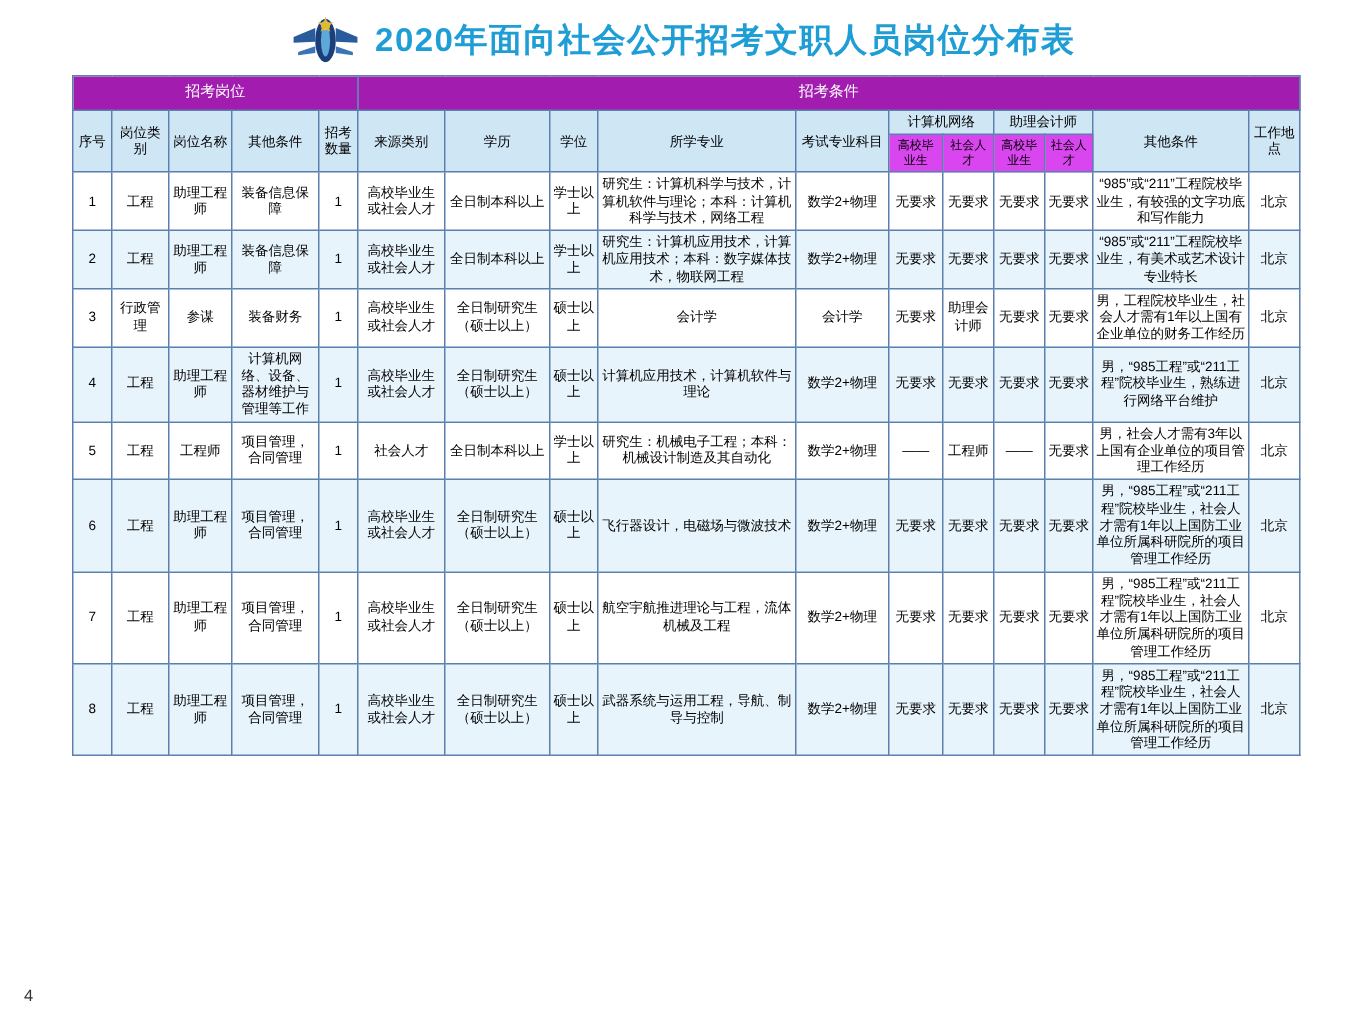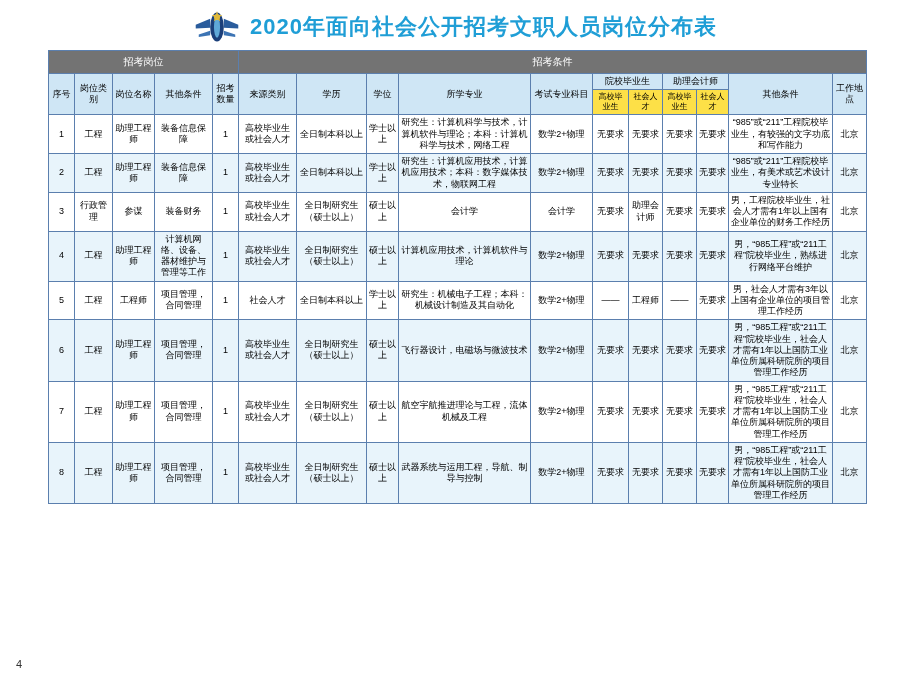--- a/index.html
+++ b/index.html
@@ -57,33 +57,33 @@
   }
   table.grid td, table.grid th {
     border: 1px solid #5b7fae;
     text-align: center;
     vertical-align: middle;
     padding: 2px 2px;
     word-break: break-all;
     font-weight: normal;
   }
   .band-blue {
-    background: #737373;
+    background: #a21caf;
     color: #ffffff;
     font-size: 10px;
     font-weight: bold;
     height: 18px;
   }
   .hdr1 {
     background: #cfe6f5;
     font-size: 9px;
     color: #000;
   }
   .hdr2 {
-    background: #fde047;
+    background: #d946ef;
     font-size: 8px;
     color: #000;
   }
   .row-a td { background: #ffffff; }
   .row-b td { background: #e8f4fb; }
   .c-idx { width: 26px; }
   .c-cat { width: 38px; }
   .c-name { width: 42px; }
   .c-work { width: 58px; }
   .c-num { width: 26px; }
@@ -154,21 +154,21 @@
           <td class="hdr1" rowspan="2">序号</td>
           <td class="hdr1" rowspan="2">岗位类别</td>
           <td class="hdr1" rowspan="2">岗位名称</td>
           <td class="hdr1" rowspan="2">其他条件</td>
           <td class="hdr1" rowspan="2">招考数量</td>
           <td class="hdr1" rowspan="2">来源类别</td>
           <td class="hdr1" rowspan="2">学历</td>
           <td class="hdr1" rowspan="2">学位</td>
           <td class="hdr1" rowspan="2">所学专业</td>
           <td class="hdr1" rowspan="2">考试专业科目</td>
-          <td class="hdr1" colspan="2">院校毕业生</td>
+          <td class="hdr1" colspan="2">计算机网络</td>
           <td class="hdr1" colspan="2">助理会计师</td>
           <td class="hdr1" rowspan="2">其他条件</td>
           <td class="hdr1" rowspan="2">工作地点</td>
         </tr>
         <tr>
           <td class="hdr2">高校毕业生</td>
           <td class="hdr2">社会人才</td>
           <td class="hdr2">高校毕业生</td>
           <td class="hdr2">社会人才</td>
         </tr>

